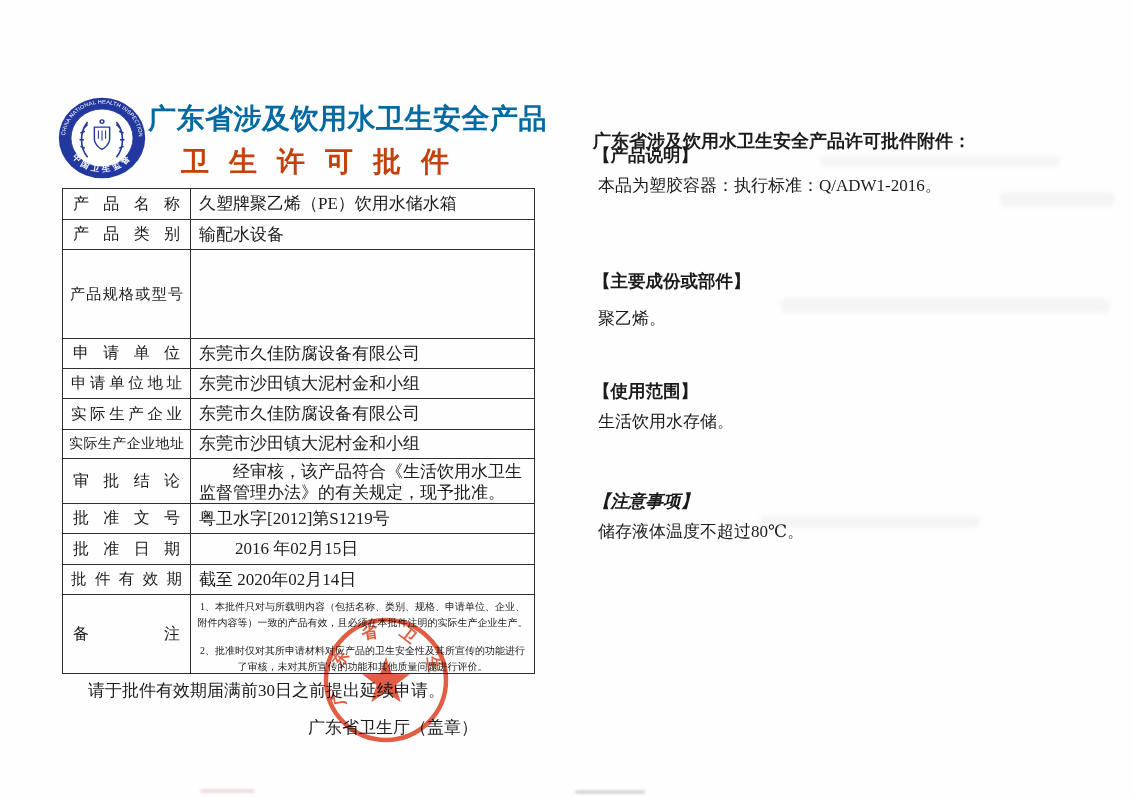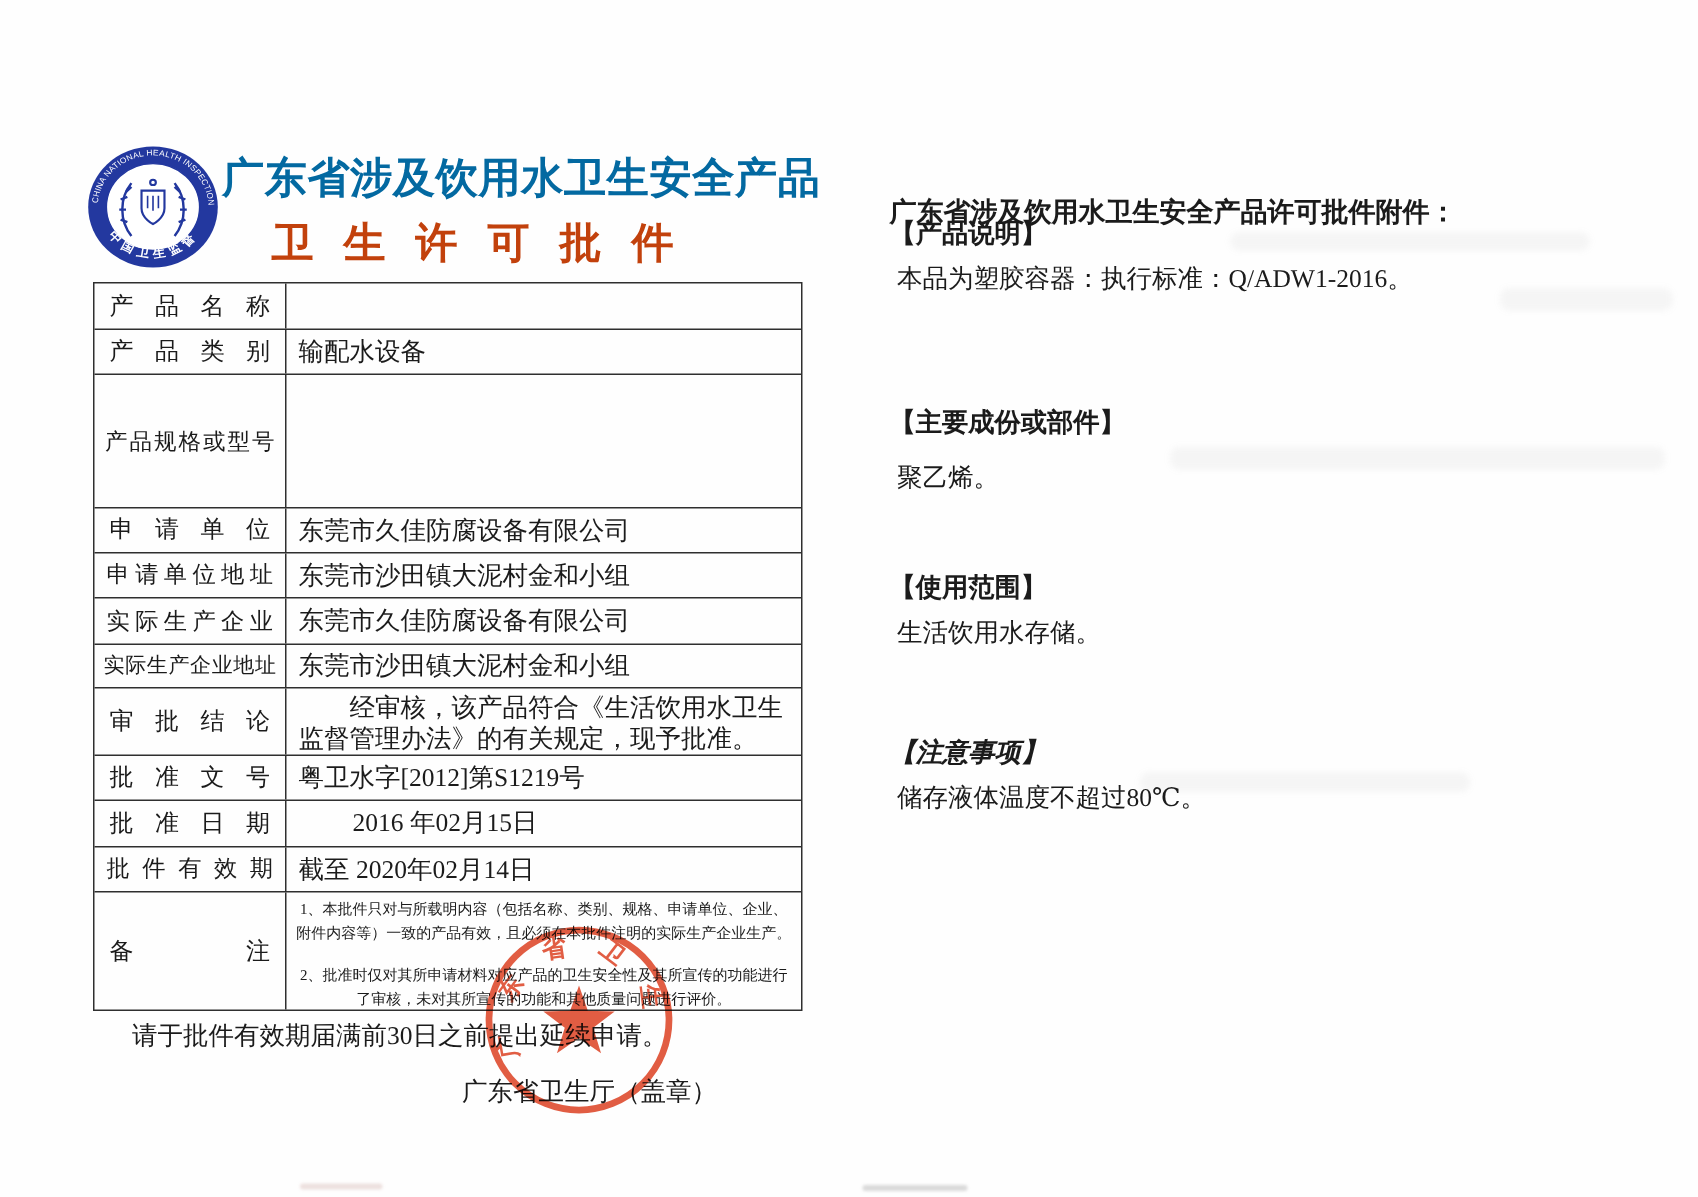--- a/index.html
+++ b/index.html
@@ -117,20 +117,21 @@
 
     <div class="t-row" style="height:30px">
       <div class="t-label">
         <span class="just">
             <span>产</span>
             <span>品</span>
             <span>名</span>
             <span>称</span>
           </span>
         </div>
+      <div class="t-value">久塑牌聚乙烯（PE）饮用水储水箱</div>
     </div>
 
     <div class="t-row" style="height:30px">
       <div class="t-label">
         <span class="just">
             <span>产</span>
             <span>品</span>
             <span>类</span>
             <span>别</span>
           </span>

